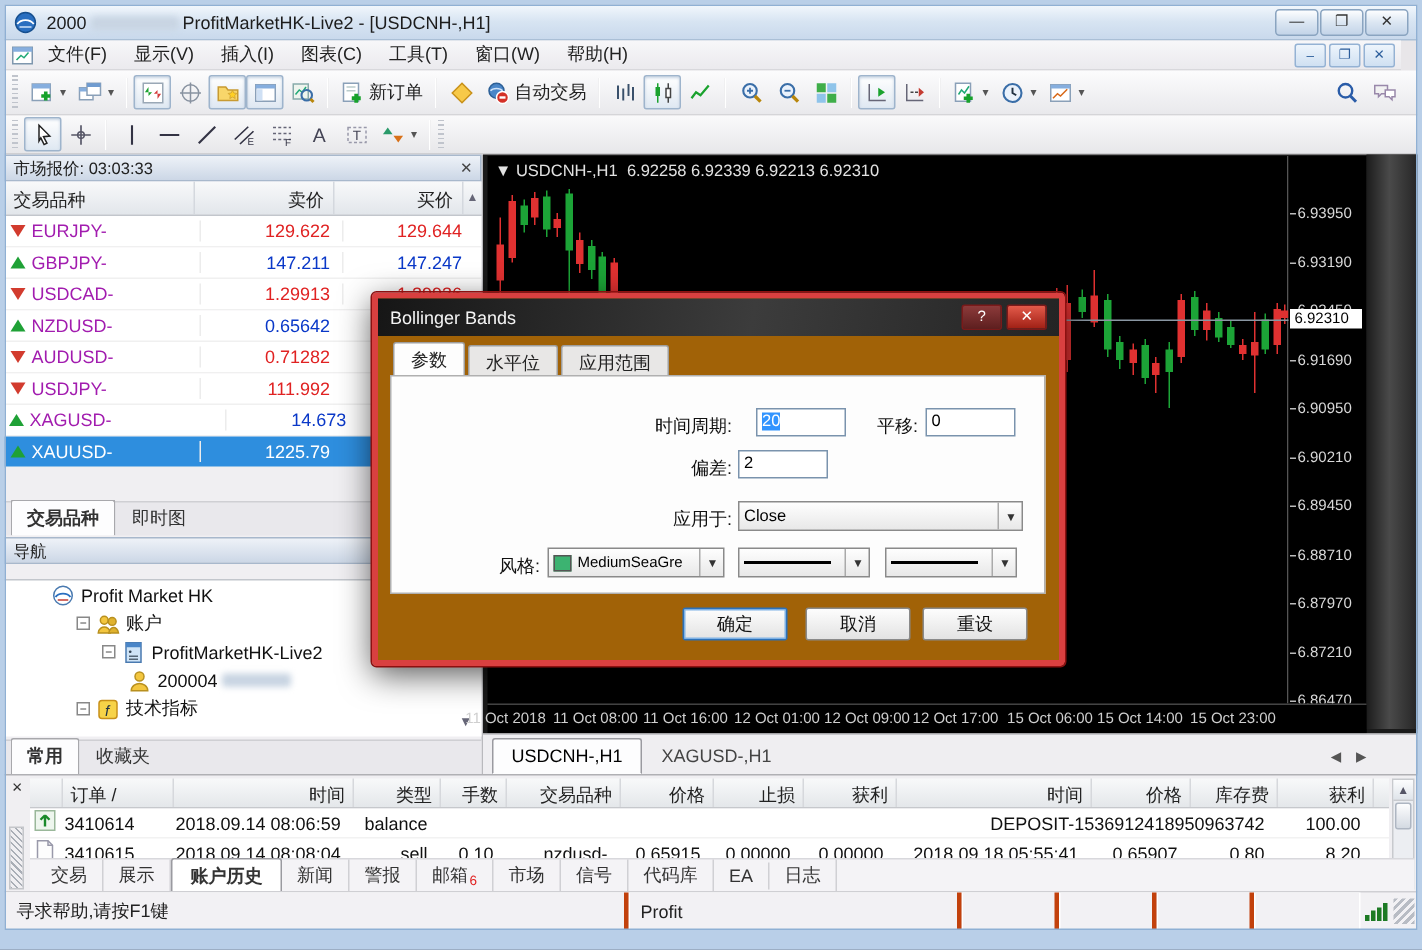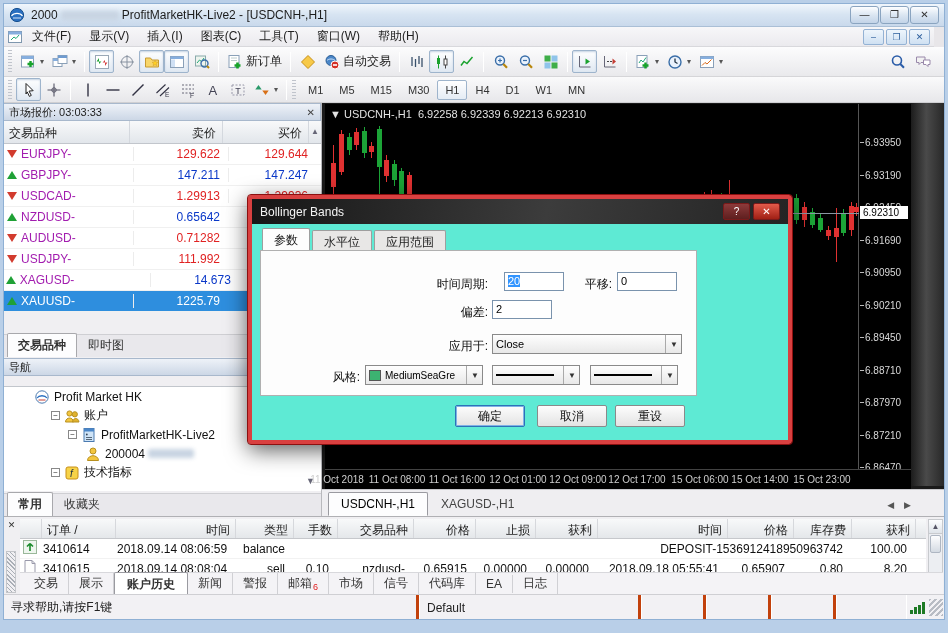--- a/index.html
+++ b/index.html
@@ -70,21 +70,21 @@
   .candle-w{position:absolute;width:1px;}
   .candle-b{position:absolute;width:5px;}
   .bull{background:#1ca437;}
   .bear{background:#e03131;}
   #pline{position:absolute;height:1px;background:#8a97a3;left:0;width:534px;z-index:2;}
   #charttabs{position:absolute;left:0;right:0;bottom:0;height:27px;background:#efeef1;border-top:1px solid #c8c8cc;display:flex;align-items:flex-end;padding-left:6px;}
   .ctab{font-size:12px;color:#444;padding:4px 12px;border:1px solid transparent;}
   .ctab.act{background:#fdfdfe;border-color:#9a9aa0;border-bottom-color:#fdfdfe;border-radius:2px 2px 0 0;color:#000;}
   .ctarrows{margin-left:auto;margin-right:34px;display:flex;gap:10px;font-size:9px;color:#555;padding-bottom:6px;}
   
-  #dlg{position:absolute;left:248px;top:195px;width:544px;height:249px;z-index:50;border:4px solid #d94040;outline:1px solid #8c1010;border-radius:3px;background:#5eead4;box-shadow:0 6px 22px rgba(0,0,0,.65);}
+  #dlg{position:absolute;left:248px;top:195px;width:462px;height:249px;z-index:50;border:4px solid #d94040;outline:1px solid #8c1010;border-radius:3px;background:#a16207;box-shadow:0 6px 22px rgba(0,0,0,.65);}
   #dlg-title{height:25px;background:linear-gradient(100deg,#161616,#3c3c3c 55%,#242424);display:flex;align-items:center;padding:0 8px;color:#f4f4f4;font-size:12px;}
   .dlgbtn{width:27px;height:17px;border:1px solid #7a1a1a;border-radius:2px;color:#fff;font-size:10px;display:flex;align-items:center;justify-content:center;margin-left:3px;}
   .dlgq{background:linear-gradient(#8c3a3a,#5e1f1f);}
   .dlgx{background:linear-gradient(#e35a4a,#a02015);}
   #dlg-tabs{position:absolute;left:10px;top:31px;display:flex;}
   .dtab{font-size:12px;color:#222;padding:3px 11px;background:#e8e7e6;border:1px solid #9e9e9e;border-bottom:none;margin-right:2px;border-radius:2px 2px 0 0;}
   .dtab.act{background:#fdfdfd;position:relative;top:-2px;padding-bottom:5px;}
   #dlg-page{position:absolute;left:8px;top:51px;width:437px;height:146px;background:#fdfdfd;border:1px solid #b0b0b0;}
   .dlbl{position:absolute;font-size:12px;color:#111;text-align:right;}
   .dinput{position:absolute;height:19px;background:#fff;border:1px solid #7a93ad;font-size:11px;font-family:"Liberation Mono","DejaVu Sans Mono",monospace;padding:2px 3px;color:#000;}
@@ -462,31 +462,20 @@
             <svg viewBox="0 0 16 16" width="16" height="16">
               <path d="M4.5 3l3.2 4.5H1.3z" fill="#2a9a6a"></path>
               <path d="M11.5 13L8.3 8.5h6.4z" fill="#d87018"></path>
             </svg>
           </span>
           <span class="ddar">▾</span>
         </span>
       </span>
     <span class="tsep"></span>
     <span class="grip"></span>
-    <span id="tf-items" style="display:flex;align-items:center">
-        <span class="tfbtn">M1</span>
-        <span class="tfbtn">M5</span>
-        <span class="tfbtn">M15</span>
-        <span class="tfbtn">M30</span>
-        <span class="tfbtn on">H1</span>
-        <span class="tfbtn">H4</span>
-        <span class="tfbtn">D1</span>
-        <span class="tfbtn">W1</span>
-        <span class="tfbtn">MN</span>
-      </span>
   </div>
 
   <div id="leftpanel">
     <div class="phead">
       <span>市场报价: 03:03:33</span>
       <span class="phx">✕</span>
     </div>
     <div id="mw-cols">
         <span class="mwc" style="width: 130px;">交易品种</span>
         <span class="mwc" style="width: 95px; text-align: right;">卖价</span>
@@ -824,21 +813,21 @@
         <span class="ttab">EA</span>
         <span class="ttab">日志</span>
       </div>
   </div>
 
   <div id="statusbar">
     <div class="scell" style="width:416px">
         <span>寻求帮助,请按F1键</span>
       </div>
     <div class="scell" style="width:222px">
-        <span>Default</span>
+        <span>Profit</span>
       </div>
     <div class="scell" style="width:65px"></div>
     <div class="scell" style="width:65px"></div>
     <div class="scell" style="width:65px"></div>
     <div class="scell" style="flex:1;border-right:none"></div>
     <div id="connbars">
         <i style="height:4px"></i>
         <i style="height:7px"></i>
         <i style="height:9px"></i>
         <i style="height:12px"></i>

